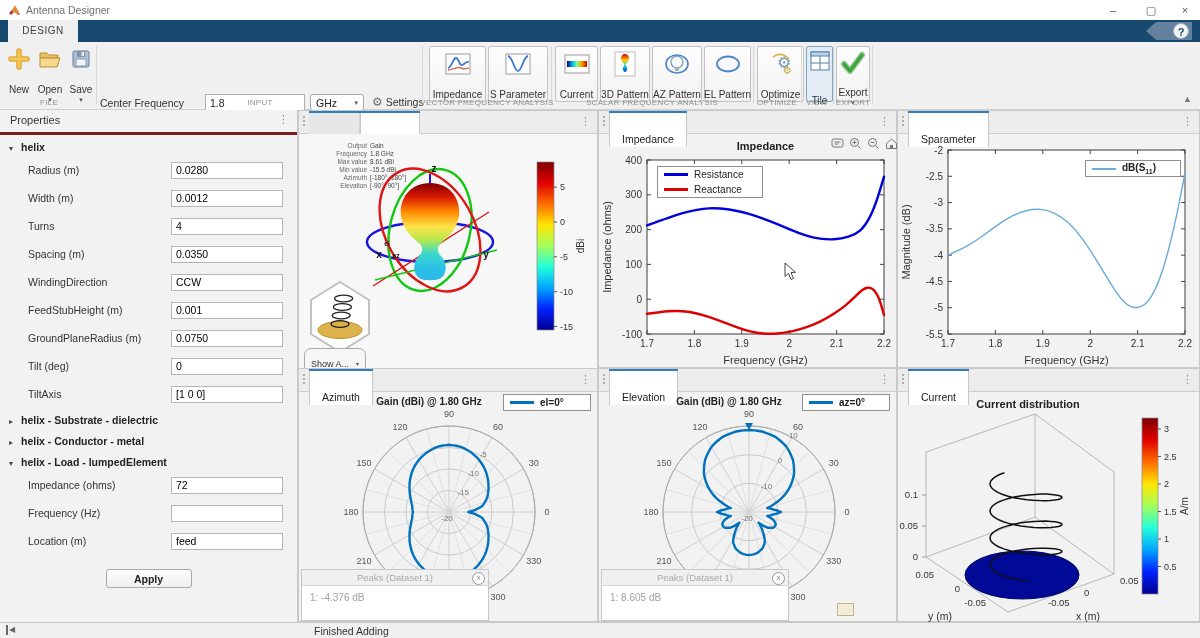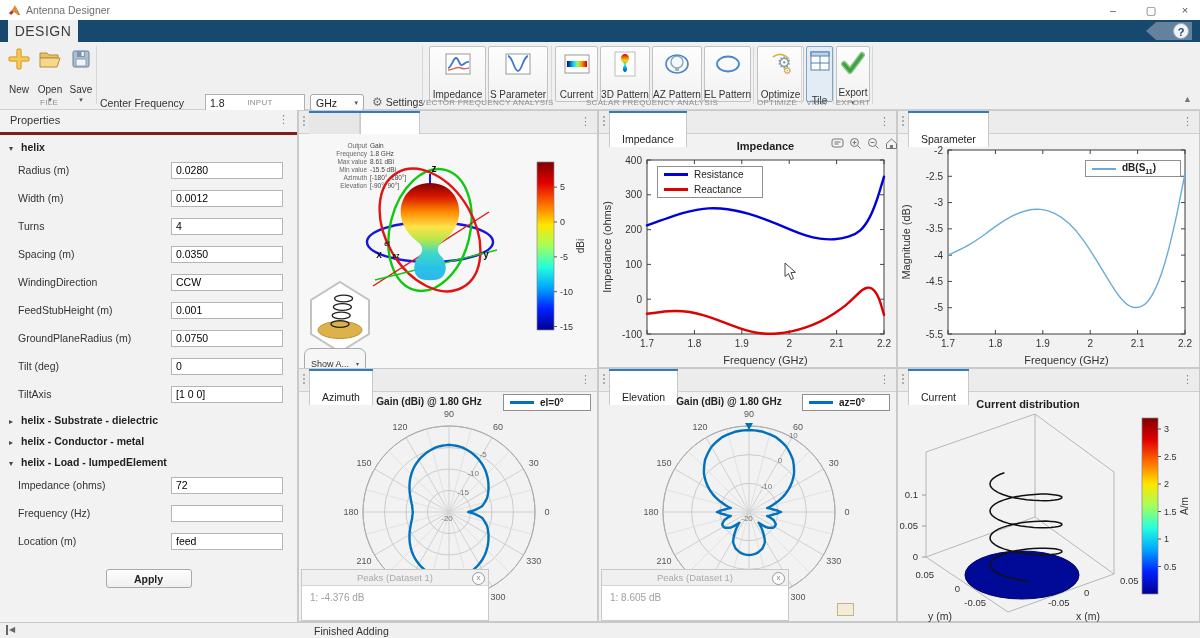--- a/index.html
+++ b/index.html
@@ -4,21 +4,21 @@
 <style>
   html,body{margin:0;padding:0;}
   body{width:1200px;height:638px;position:relative;font-family:"Liberation Sans","DejaVu Sans",sans-serif;background:#fff;overflow:hidden;font-size:11px;color:#333;}
   .abs{position:absolute;}
   
   #titlebar{left:0;top:0;width:1200px;height:20px;background:#fff;}
   #titlebar .title{left:26px;top:4px;color:#6e6e6e;font-size:10.5px;}
   .winctl{top:3px;width:26px;height:14px;text-align:center;color:#555;font-size:11px;line-height:14px;}
   
   #tabstrip{left:0;top:20px;width:1200px;height:22px;background:#17496f;}
-  #designtab{left:8px;top:0;width:70px;height:22px;background:#f0f0f0;color:#3c3c3c;font-size:14px;letter-spacing:.5px;text-align:center;line-height:22px;}
+  #designtab{left:8px;top:0;width:70px;height:22px;background:#f0f0f0;color:#3c3c3c;font-size:10px;letter-spacing:.5px;text-align:center;line-height:22px;}
   #helpbadge{right:8px;top:2px;width:46px;height:18px;background:#64829e;clip-path:polygon(22% 0,100% 0,100% 100%,22% 100%,0 50%);}
   #helpcircle{right:11px;top:3px;width:16px;height:16px;border-radius:50%;background:#f4f4f4;border:1px solid #9ab0c4;color:#17496f;font-weight:bold;font-size:11px;text-align:center;line-height:16px;box-sizing:border-box;}
   
   #toolbar{left:0;top:42px;width:1200px;height:68px;background:#f0f0f0;border-bottom:1px solid #d0d0d0;box-sizing:border-box;}
   .tbdiv{top:4px;width:1px;height:58px;background:#d8d8d8;}
   .tbsec{bottom:2px;font-size:8px;color:#8f8f8f;letter-spacing:.3px;text-align:center;transform:translateX(-50%);white-space:nowrap;}
   .tbtn{top:4px;display:flex;flex-direction:column;align-items:center;justify-content:flex-start;cursor:default;}
   .tbtn .ic{height:26px;display:flex;align-items:center;justify-content:center;}
   .tbtn .lb{font-size:10px;color:#333;white-space:nowrap;margin-top:12px;}
   .tbtn .caret{font-size:7px;color:#555;line-height:6px;margin-top:2px;}
@@ -28,21 +28,21 @@
   .inpbox{height:17px;border:1px solid #b0b0b0;background:#fff;font-size:10.5px;padding:0 4px;box-sizing:border-box;font-family:"Liberation Sans",sans-serif;color:#222;}
   .unitbox{height:17px;border:1px solid #a8a8a8;border-radius:3px;background:#fdfdfd;font-size:10.5px;display:flex;align-items:center;justify-content:space-between;padding:0 5px;box-sizing:border-box;color:#222;}
   
   #props{left:0;top:110px;width:298px;height:512px;background:#f2f2f2;border-right:1px solid #c9c9c9;box-sizing:border-box;}
   #prophead{height:22px;border-bottom:3px solid #7f1d1d;position:relative;}
   #prophead .t{position:absolute;left:10px;top:4px;font-size:11px;color:#333;}
   #prophead .m{position:absolute;right:8px;top:3px;color:#888;font-size:11px;}
   .psec{height:18px;line-height:18px;padding-left:9px;font-weight:bold;font-size:10.5px;color:#222;margin-top:3px;}
   .psec .ar{display:inline-block;width:12px;color:#444;font-size:8px;}
   .prow{height:28px;display:flex;align-items:center;}
-  .prow .pl{flex:1;padding-left:18px;font-size:10.5px;color:#333;}
+  .prow .pl{flex:1;padding-left:28px;font-size:10.5px;color:#333;}
   .prow input{width:112px;margin-right:14px;height:17px;border:1px solid #b5b5b5;background:#fff;font-size:10.5px;padding:0 4px;box-sizing:border-box;font-family:"Liberation Sans",sans-serif;}
   #applybtn{display:block;margin:14px auto 0;width:86px;height:19px;border:1px solid #a8a8a8;border-radius:3px;background:linear-gradient(#fefefe,#efefef);font-weight:bold;font-size:10.5px;color:#222;text-align:center;line-height:17px;}
   
   .panel{background:#f2f2f2;border:1px solid #c9c9c9;box-sizing:border-box;}
   .ptabs{height:22px;background:#ececec;border-bottom:1px solid #cfcfcf;display:flex;align-items:stretch;position:relative;}
   .grip{width:10px;display:flex;align-items:center;justify-content:center;}
   .tabgroup{display:flex;border-top:2px solid #2e7dbe;align-self:flex-start;height:20px;}
   .ptab{padding:17px 12px;font-size:10.5px;color:#444;line-height:19px;background:#e7e7e7;border-right:1px solid #d2d2d2;}
   .ptab.active{background:#fff;color:#222;border-left:1px solid #c8c8c8;border-right:1px solid #c8c8c8;}
   .pmenu{position:absolute;right:6px;top:4px;color:#888;font-size:11px;}

